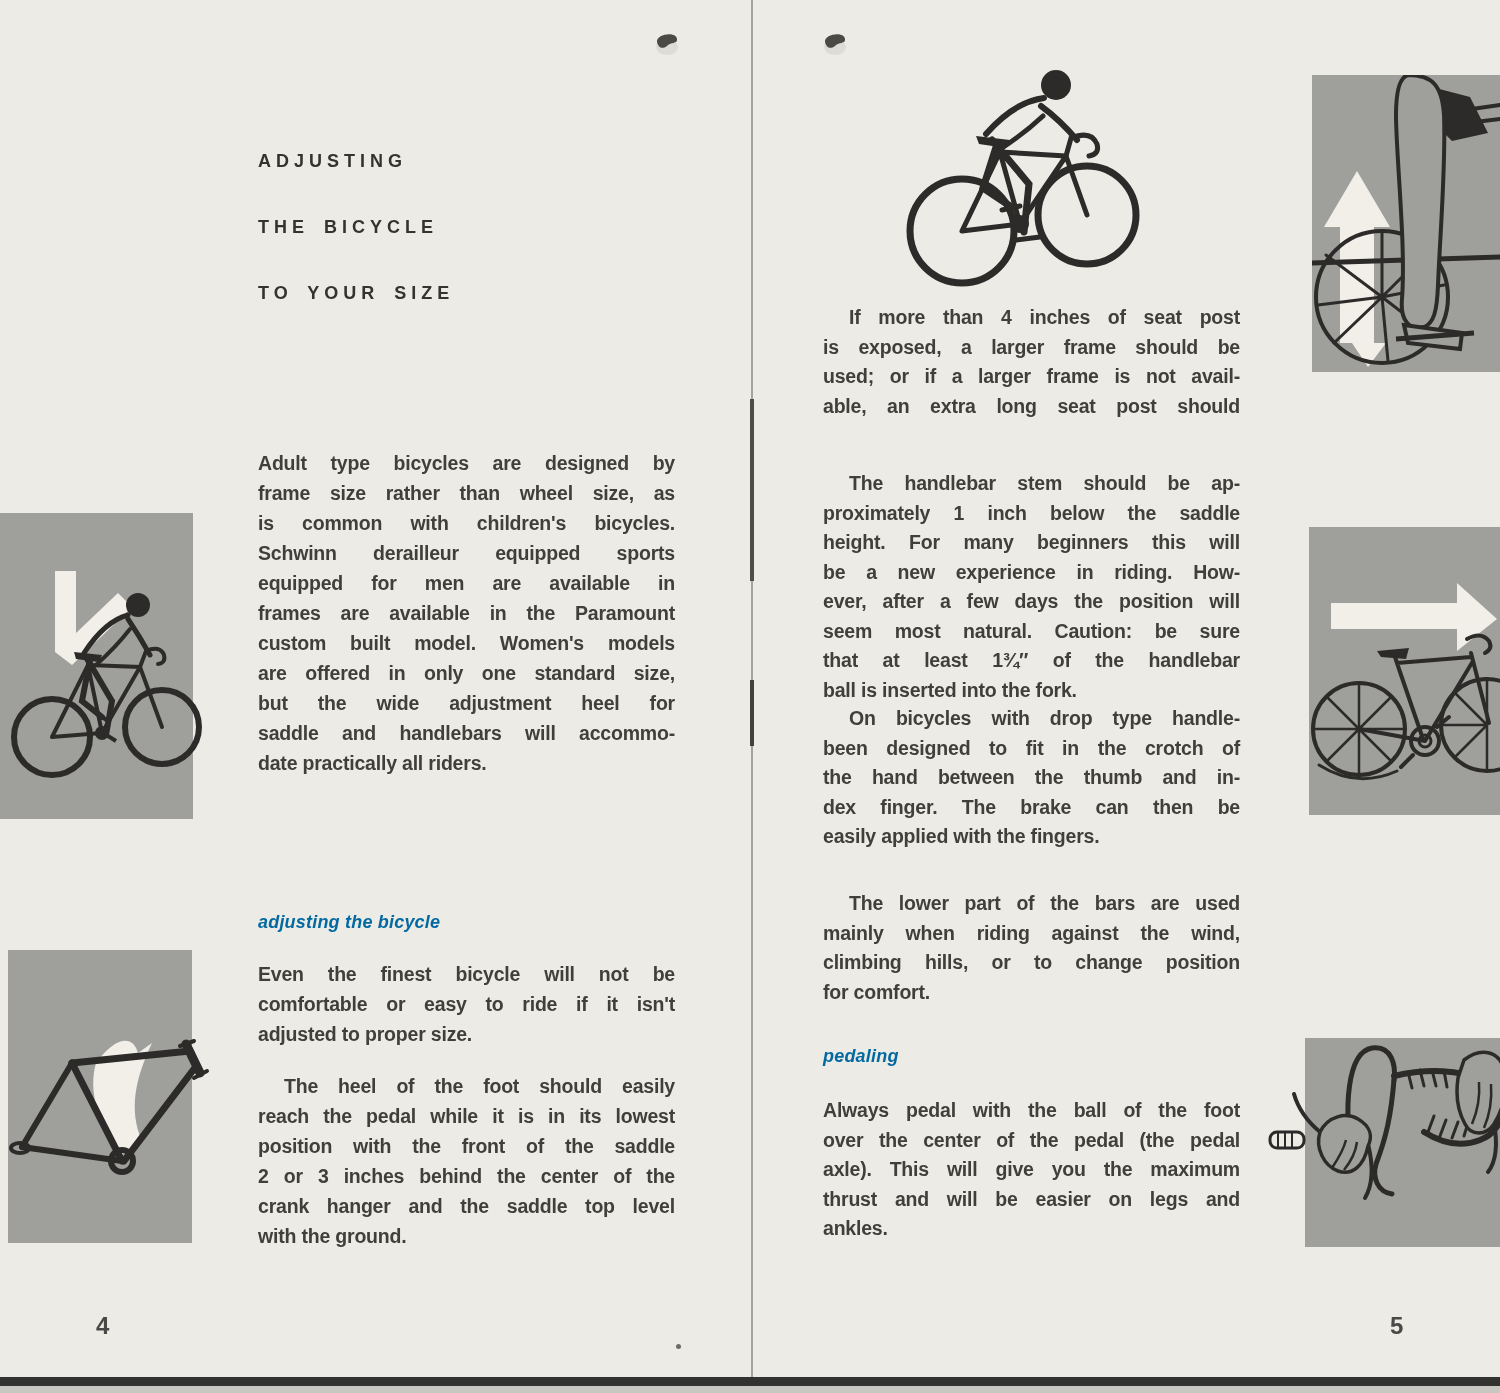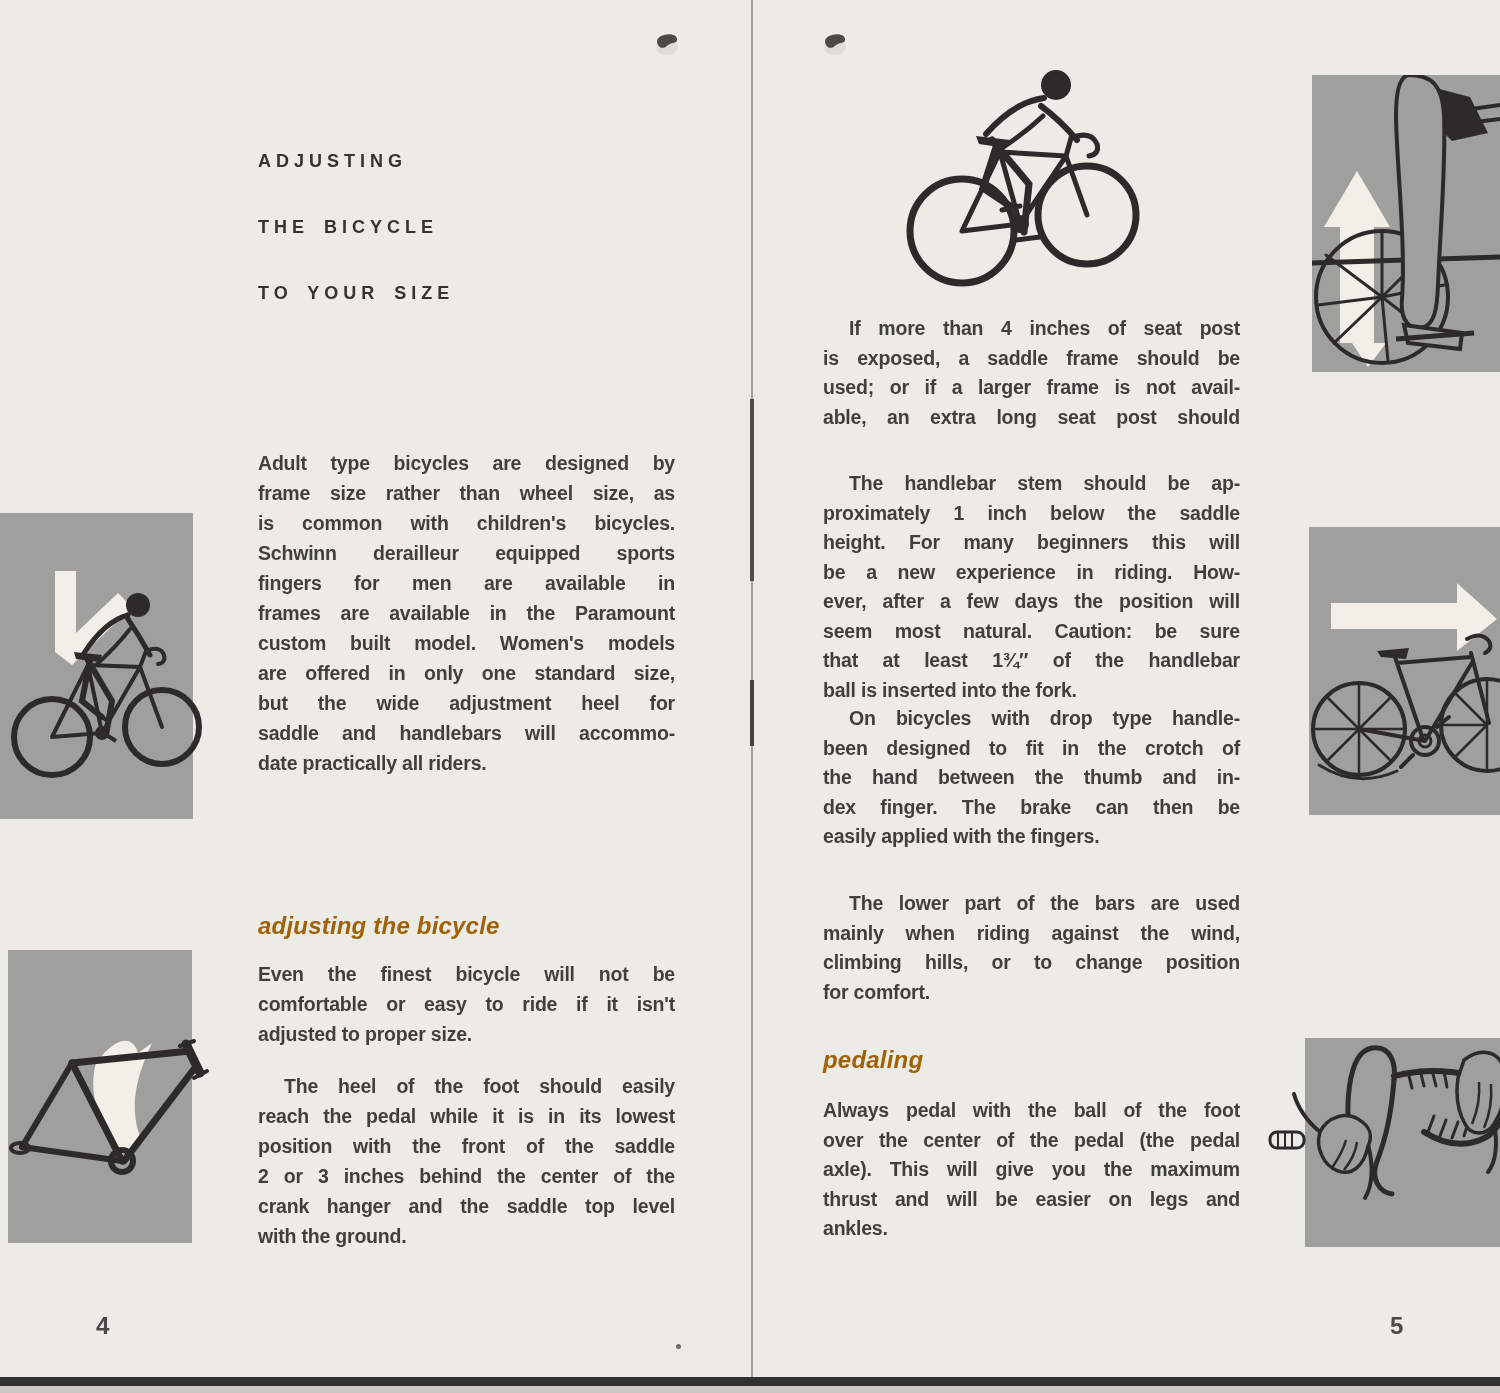--- a/index.html
+++ b/index.html
@@ -21,22 +21,22 @@
   .tline.last{text-align-last:left;}
   .tline.indent{text-indent:26px;}
   
   .booklet-title{
     position:absolute;left:258px;top:128px;
     font-size:18px;font-weight:bold;color:#343330;
     letter-spacing:5px;word-spacing:5px;line-height:66px;
   }
   
   .sec-head{
-    position:absolute;font-size:24px;font-weight:bold;font-style:italic;
-    color:#a16207;letter-spacing:0.2px;
+    position:absolute;font-size:18px;font-weight:bold;font-style:italic;
+    color:#0369a1;letter-spacing:0.2px;
   }
   
   .pagenum{
     position:absolute;font-size:24px;font-weight:bold;color:#4a4947;
   }
   
   .fold-line{position:absolute;left:751px;top:0;width:2px;height:1377px;background:#a5a29b;}
   .fold-dark1{position:absolute;left:750px;top:399px;width:4px;height:182px;background:#504e49;}
   .fold-dark2{position:absolute;left:750px;top:680px;width:4px;height:66px;background:#434139;}
   .bottom-strip{position:absolute;left:0;top:1377px;width:1500px;height:9px;background:#323230;}
@@ -69,21 +69,21 @@
     <div>ADJUSTING</div>
     <div>THE BICYCLE</div>
     <div>TO YOUR SIZE</div>
   </div>
 
   <div class="tcol col-left" style="left:258px;top:448px;">
       <div class="tline">Adult type bicycles are designed by</div>
       <div class="tline">frame size rather than wheel size, as</div>
       <div class="tline">is common with children's bicycles.</div>
       <div class="tline">Schwinn derailleur equipped sports</div>
-      <div class="tline">fingers for men are available in</div>
+      <div class="tline">equipped for men are available in</div>
       <div class="tline">frames are available in the Paramount</div>
       <div class="tline">custom built model. Women's models</div>
       <div class="tline">are offered in only one standard size,</div>
       <div class="tline">but the wide adjustment heel for</div>
       <div class="tline">saddle and handlebars will accommo-</div>
       <div class="tline last">date practically all riders.</div>
     </div>
 
   <div class="sec-head" style="left:258px;top:912px;">adjusting the bicycle</div>
 
@@ -154,23 +154,23 @@
       <path d="M161,58 Q180,72 197,92" stroke-width="6"></path>
       <path d="M112,92 L149,136 L144,184" stroke-width="7"></path>
       <path d="M117,96 L103,140 L130,158" stroke-width="7"></path>
       <path d="M136,192 L160,189 M122,162 L140,158" stroke-width="5"></path>
     </g>
     <circle cx="176" cy="37" r="15" fill="#2c2b29"></circle>
     <path d="M96,88 L130,92 L126,100 L99,96 Z" fill="#2c2b29"></path>
     <circle cx="140" cy="176" r="9" fill="#2c2b29"></circle>
   </svg>
 
-  <div class="tcol col-right" style="left:823px;top:314px;">
+  <div class="tcol col-right" style="left:823px;top:303px;">
       <div class="tline indent">If more than 4 inches of seat post</div>
-      <div class="tline">is exposed, a saddle frame should be</div>
+      <div class="tline">is exposed, a larger frame should be</div>
       <div class="tline">used; or if a larger frame is not avail-</div>
       <div class="tline">able, an extra long seat post should</div>
     </div>
 
   <div class="tcol col-right" style="left:823px;top:469px;">
       <div class="tline indent">The handlebar stem should be ap-</div>
       <div class="tline">proximately 1 inch below the saddle</div>
       <div class="tline">height. For many beginners this will</div>
       <div class="tline">be a new experience in riding. How-</div>
       <div class="tline">ever, after a few days the position will</div>

